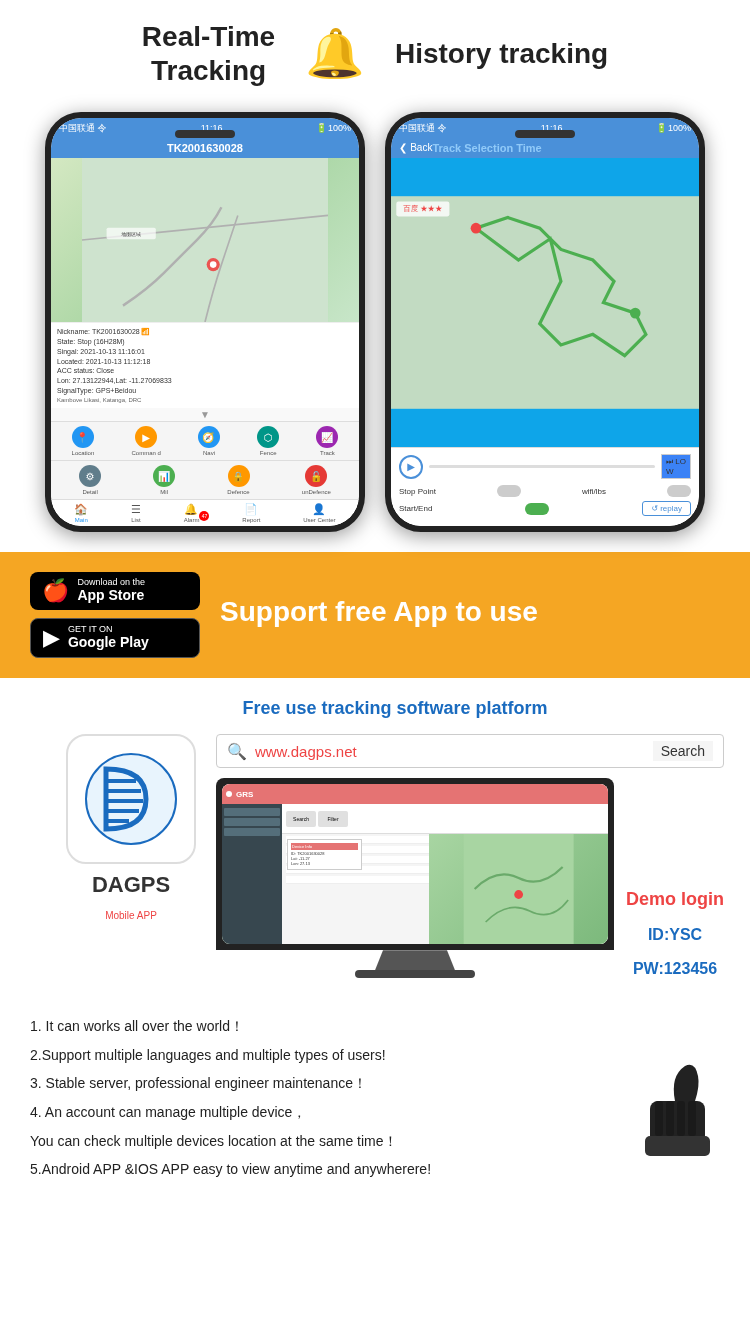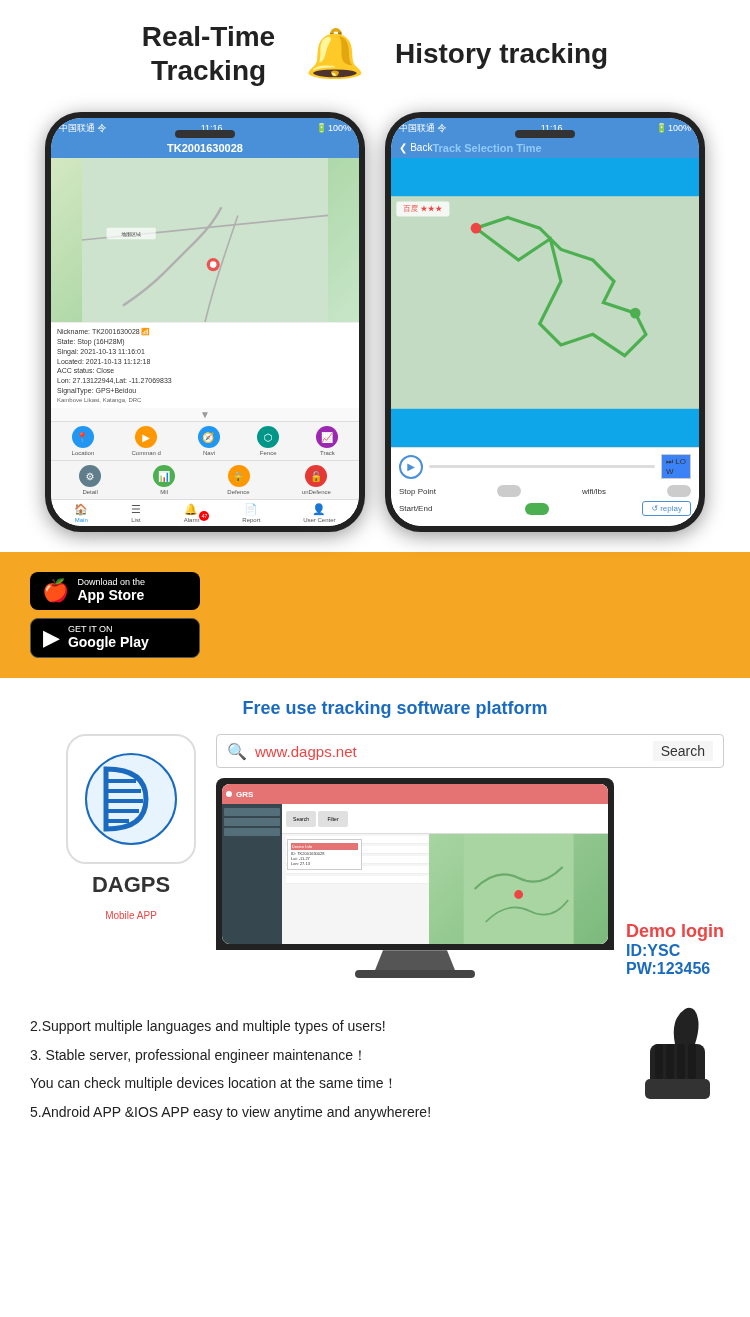--- a/index.html
+++ b/index.html
@@ -415,21 +415,22 @@
     .monitor-base {
       width: 120px;
       height: 8px;
       background: #444;
       border-radius: 4px;
       margin: 0 auto;
     }
     .demo-login {
       display: flex;
       flex-direction: column;
-      gap: 0;
+      gap: 16px;
+      text-align: center;
     }
     .demo-login-title {
       font-size: 18px;
       font-weight: bold;
       color: #e44;
     }
     .demo-login-id {
       font-size: 16px;
       font-weight: bold;
       color: #1a6bbf;
@@ -713,20 +714,21 @@
     </div>
     <div class="store-btn google-btn">
       <span class="store-btn-icon">▶</span>
       <div class="store-btn-text">
         <span class="store-btn-small">GET IT ON</span>
         <span class="store-btn-big">Google Play</span>
       </div>
     </div>
   </div>
   <div class="banner-text">
+    <div class="banner-title">Support free App to use</div>
   </div>
 </div>
 
 <div class="platform-section">
   <div class="platform-title">Free use tracking software platform</div>
   <div class="platform-content">
 
     <div class="app-logo-box">
       <div class="app-logo">
         <svg viewBox="0 0 100 100" xmlns="http://www.w3.org/2000/svg">
@@ -809,22 +811,24 @@
           <div class="demo-login-id">ID:YSC</div>
           <div class="demo-login-pw">PW:123456</div>
         </div>
       </div>
     </div>
   </div>
 </div>
 
 <div class="features-section">
   <div class="features-list">
+    <p>1. It can works all over the world！</p>
     <p>2.Support multiple languages and multiple types of users!</p>
     <p>3. Stable server, professional engineer maintenance！</p>
+    <p>4. An account can manage multiple device，</p>
     <p>You can check multiple devices location at the same time！</p>
     <p>5.Android APP &amp;IOS APP easy to view anytime and anywherere!</p>
   </div>
 
   <div class="thumbs-up">
     <svg width="100" height="110" viewBox="0 0 100 110" xmlns="http://www.w3.org/2000/svg">
 
       <rect x="20" y="45" width="55" height="50" rx="8" fill="#222"></rect>
 
       <path d="M45,45 Q40,20 55,10 Q65,5 68,20 Q70,30 65,45 Z" fill="#222"></path>

